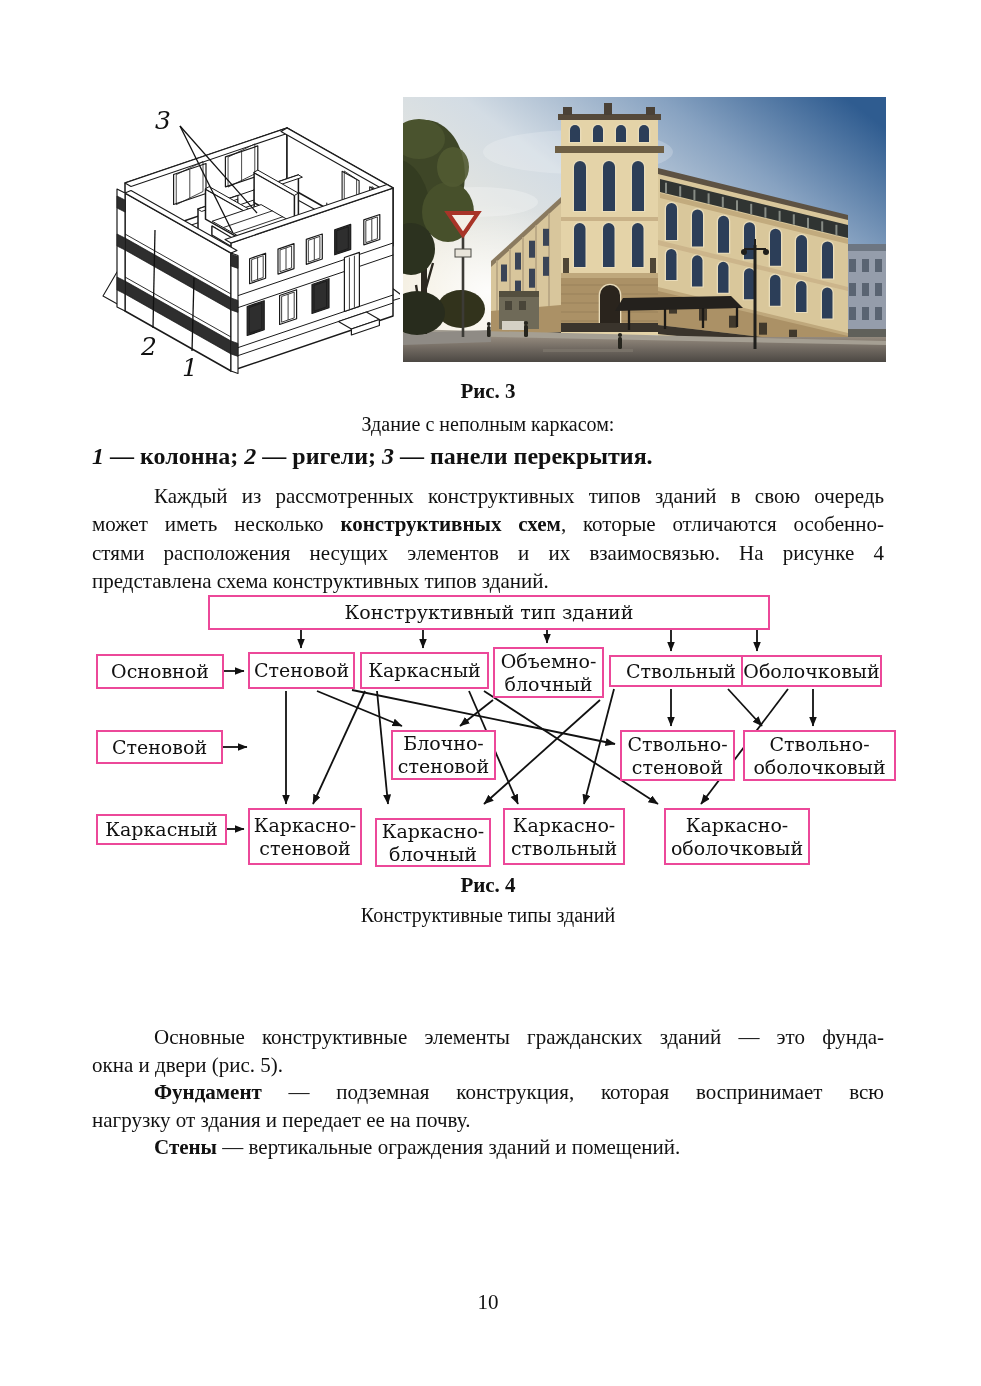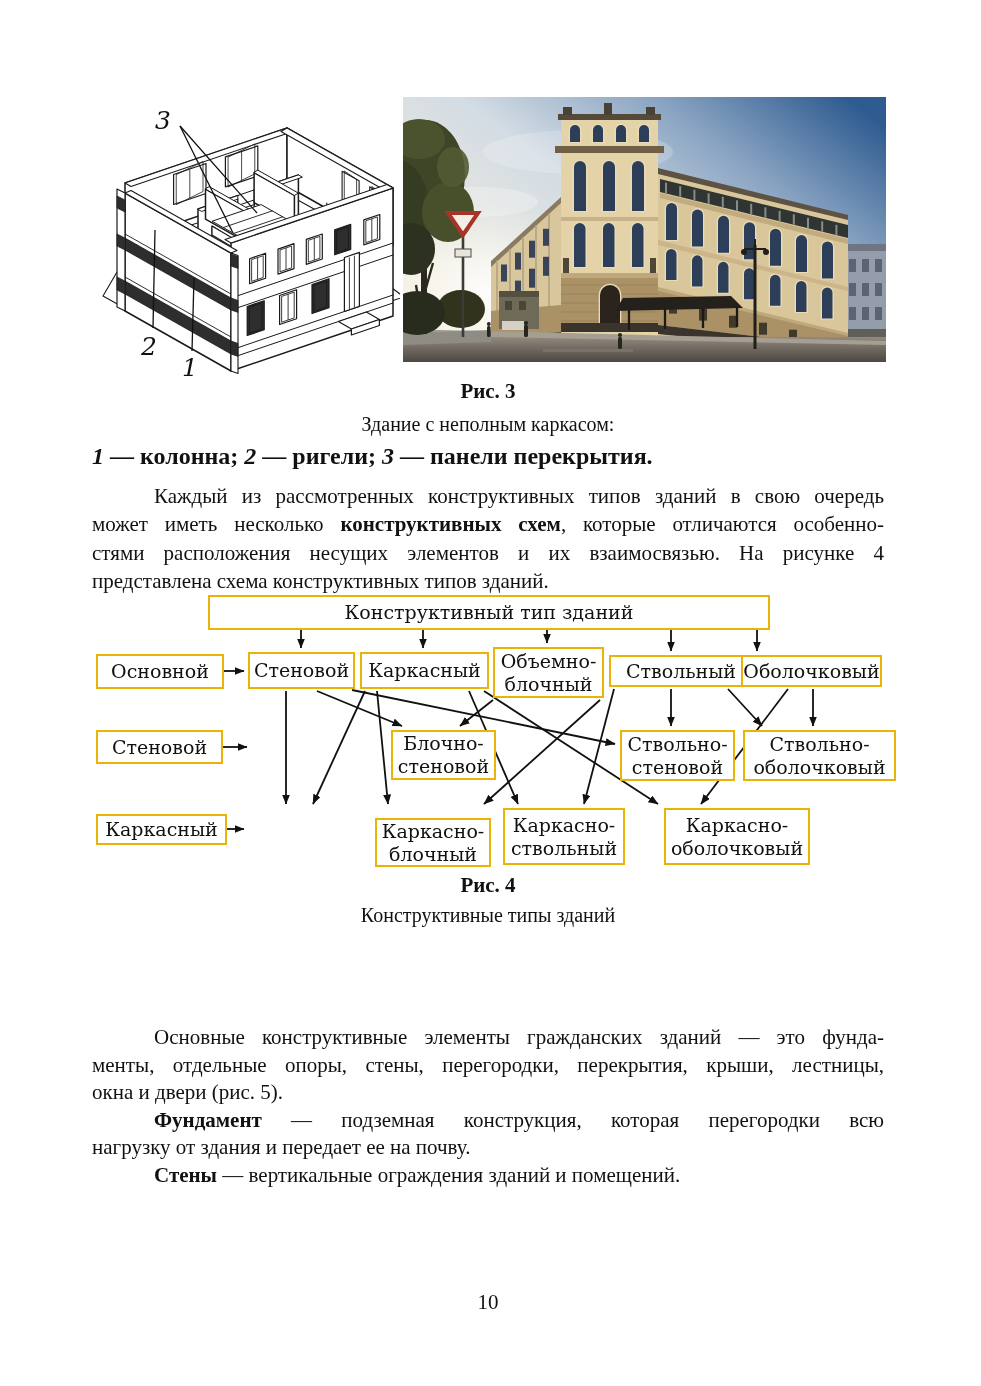--- a/index.html
+++ b/index.html
@@ -22,21 +22,21 @@
 .para .ln { text-align:justify; text-align-last:justify; line-height:28.6px; height:28.6px;
             white-space:nowrap; }
 .para .ln.last { text-align-last:left; }
 .para .ln.ind { text-indent:62px; }
 #intro { top:481.5px; }
 #body-text { top:1024px; }
 #body-text .ln { line-height:27.6px; height:27.6px; }
 
 .diagram { position:absolute; left:90px; top:590px; width:810px; height:285px; }
 .diagram-arrows { position:absolute; left:0; top:0; }
-.dbox { position:absolute; background:#fff; border:2px solid #eab308;
+.dbox { position:absolute; background:#fff; border:2px solid #ec4899;
         display:flex; align-items:center; justify-content:center; text-align:center;
         font-family:"DejaVu Serif", serif; font-size:19px; line-height:23px; }
 
 .heading { position:absolute; left:92px; top:946px; letter-spacing:0.75px; width:792px; text-align:center;
            font-family:"Liberation Sans", sans-serif; font-weight:bold; font-size:25px;
            line-height:32px; color:#0d0d0d; }
 
 .pageno { position:absolute; left:92px; top:1289.5px; width:792px; text-align:center; font-size:21px; }
 b { font-weight:bold; }
 </style>
@@ -417,39 +417,41 @@
       </div>
       <div class="dbox" style="left:530px;top:140px;width:115px;height:51px">
         <span>Ствольно-стеновой</span>
       </div>
       <div class="dbox" style="left:653px;top:140px;width:153px;height:51px">
         <span>Ствольно-оболочковый</span>
       </div>
       <div class="dbox" style="left:6px;top:224px;width:131px;height:31px">
         <span>Каркасный</span>
       </div>
+      <div class="dbox" style="left:158px;top:218px;width:114px;height:57px">
+        <span>Каркасно-стеновой</span>
+      </div>
       <div class="dbox" style="left:285px;top:228px;width:116px;height:49px">
         <span>Каркасно-блочный</span>
       </div>
       <div class="dbox" style="left:413px;top:218px;width:122px;height:57px">
         <span>Каркасно-ствольный</span>
       </div>
       <div class="dbox" style="left:574px;top:218px;width:146px;height:57px">
         <span>Каркасно-оболочковый</span>
       </div>
   </div>
 
   <div class="caption" style="top:873.5px">Рис. 4</div>
   <div class="subcap" style="top:904px">Конструктивные типы зданий</div>
 
 
   <div class="para" id="body-text">
     <div class="ln ind">Основные конструктивные элементы гражданских зданий — это фунда-</div>
-    <div class="ln">менты, отдельные опоры, стены, перегородки, перекрытия, крыши, лестницы,</div>
     <div class="ln last">окна и двери (рис. 5).</div>
-    <div class="ln ind"><b>Фундамент</b><span> — подземная конструкция, которая перегородки всю</span></div>
+    <div class="ln ind"><b>Фундамент</b><span> — подземная конструкция, которая воспринимает всю</span></div>
     <div class="ln last">нагрузку от здания и передает ее на почву.</div>
     <div class="ln last ind"><b>Стены</b><span> — вертикальные ограждения зданий и помещений.</span></div>
   </div>
 
   <div class="pageno">10</div>
 
 </div>
 
 </body></html>

